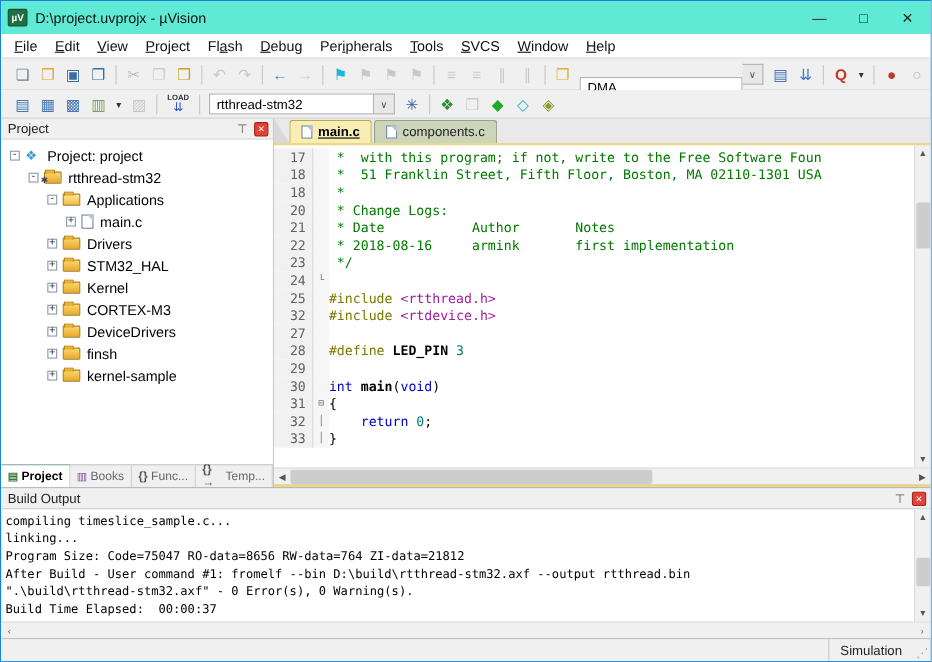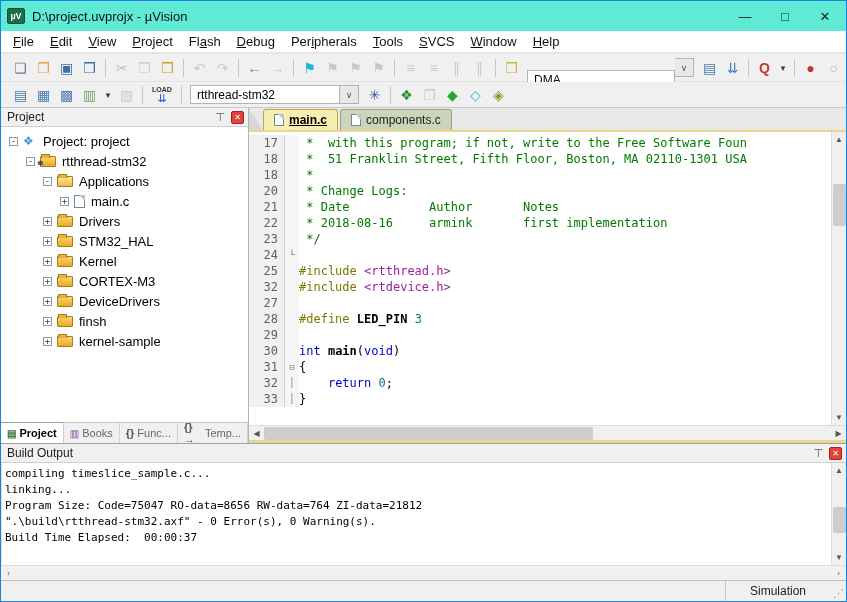--- a/index.html
+++ b/index.html
@@ -107,21 +107,21 @@
   .hscroll .sb-track{flex:1 1 auto;height:15px;position:relative;}
   .hscroll .sb-thumb{position:absolute;top:1px;bottom:1px;background:#cdcdcd;border-radius:2px;}
   
   .build-out{flex:0 0 auto;height:137px;display:flex;flex-direction:column;border-top:1px solid #9aa2aa;background:#fff;}
   .build-body{flex:1 1 auto;display:flex;min-height:0;}
   .console{flex:1 1 auto;overflow:hidden;padding:3px 0 0 3px;border-left:1px solid #e0e0e0;}
   .con-line{font-family:"DejaVu Sans Mono",monospace;font-size:11px;color:#000;height:16px;line-height:16px;white-space:pre;}
   
   .statusbar{height:21px;flex:0 0 auto;background:#f0f0f0;border-top:1px solid #c0c0c0;display:flex;align-items:stretch;}
   .sb-spacer{flex:1 1 auto;}
-  .sb-cell{border-left:1px solid #c8c8c8;display:flex;align-items:center;padding:0 24px;font-size:12px;color:#222;}
+  .sb-cell{border-left:1px solid #c8c8c8;display:flex;align-items:center;padding:0 10px;font-size:12px;color:#222;}
   .sb-grip{width:16px;display:flex;align-items:flex-end;justify-content:flex-end;color:#9a9a9a;font-size:11px;padding:0 2px 1px 0;}
 </style>
 </head>
 <body>
 
 <div class="window">
 
   <div class="titlebar">
     <div class="app-icon">µV</div>
     <div class="title-text">D:\project.uvprojx - µVision</div>
@@ -352,20 +352,21 @@
     <div class="panel-head">
       <span class="ph-title">Build Output</span>
       <span class="pin-icon">⊤</span>
       <span class="close-badge">✕</span>
     </div>
     <div class="build-body">
       <div class="console" id="console">
           <div class="con-line">compiling timeslice_sample.c...</div>
           <div class="con-line">linking...</div>
           <div class="con-line">Program Size: Code=75047 RO-data=8656 RW-data=764 ZI-data=21812</div>
+          <div class="con-line">After Build - User command #1: fromelf --bin D:\build\rtthread-stm32.axf --output rtthread.bin</div>
           <div class="con-line">".\build\rtthread-stm32.axf" - 0 Error(s), 0 Warning(s).</div>
           <div class="con-line">Build Time Elapsed:  00:00:37</div>
         </div>
       <div class="vscroll">
         <div class="sb-btn">▲</div>
         <div class="sb-track">
             <div class="sb-thumb" style="top:40%;height:26px;"></div>
           </div>
         <div class="sb-btn">▼</div>
       </div>

